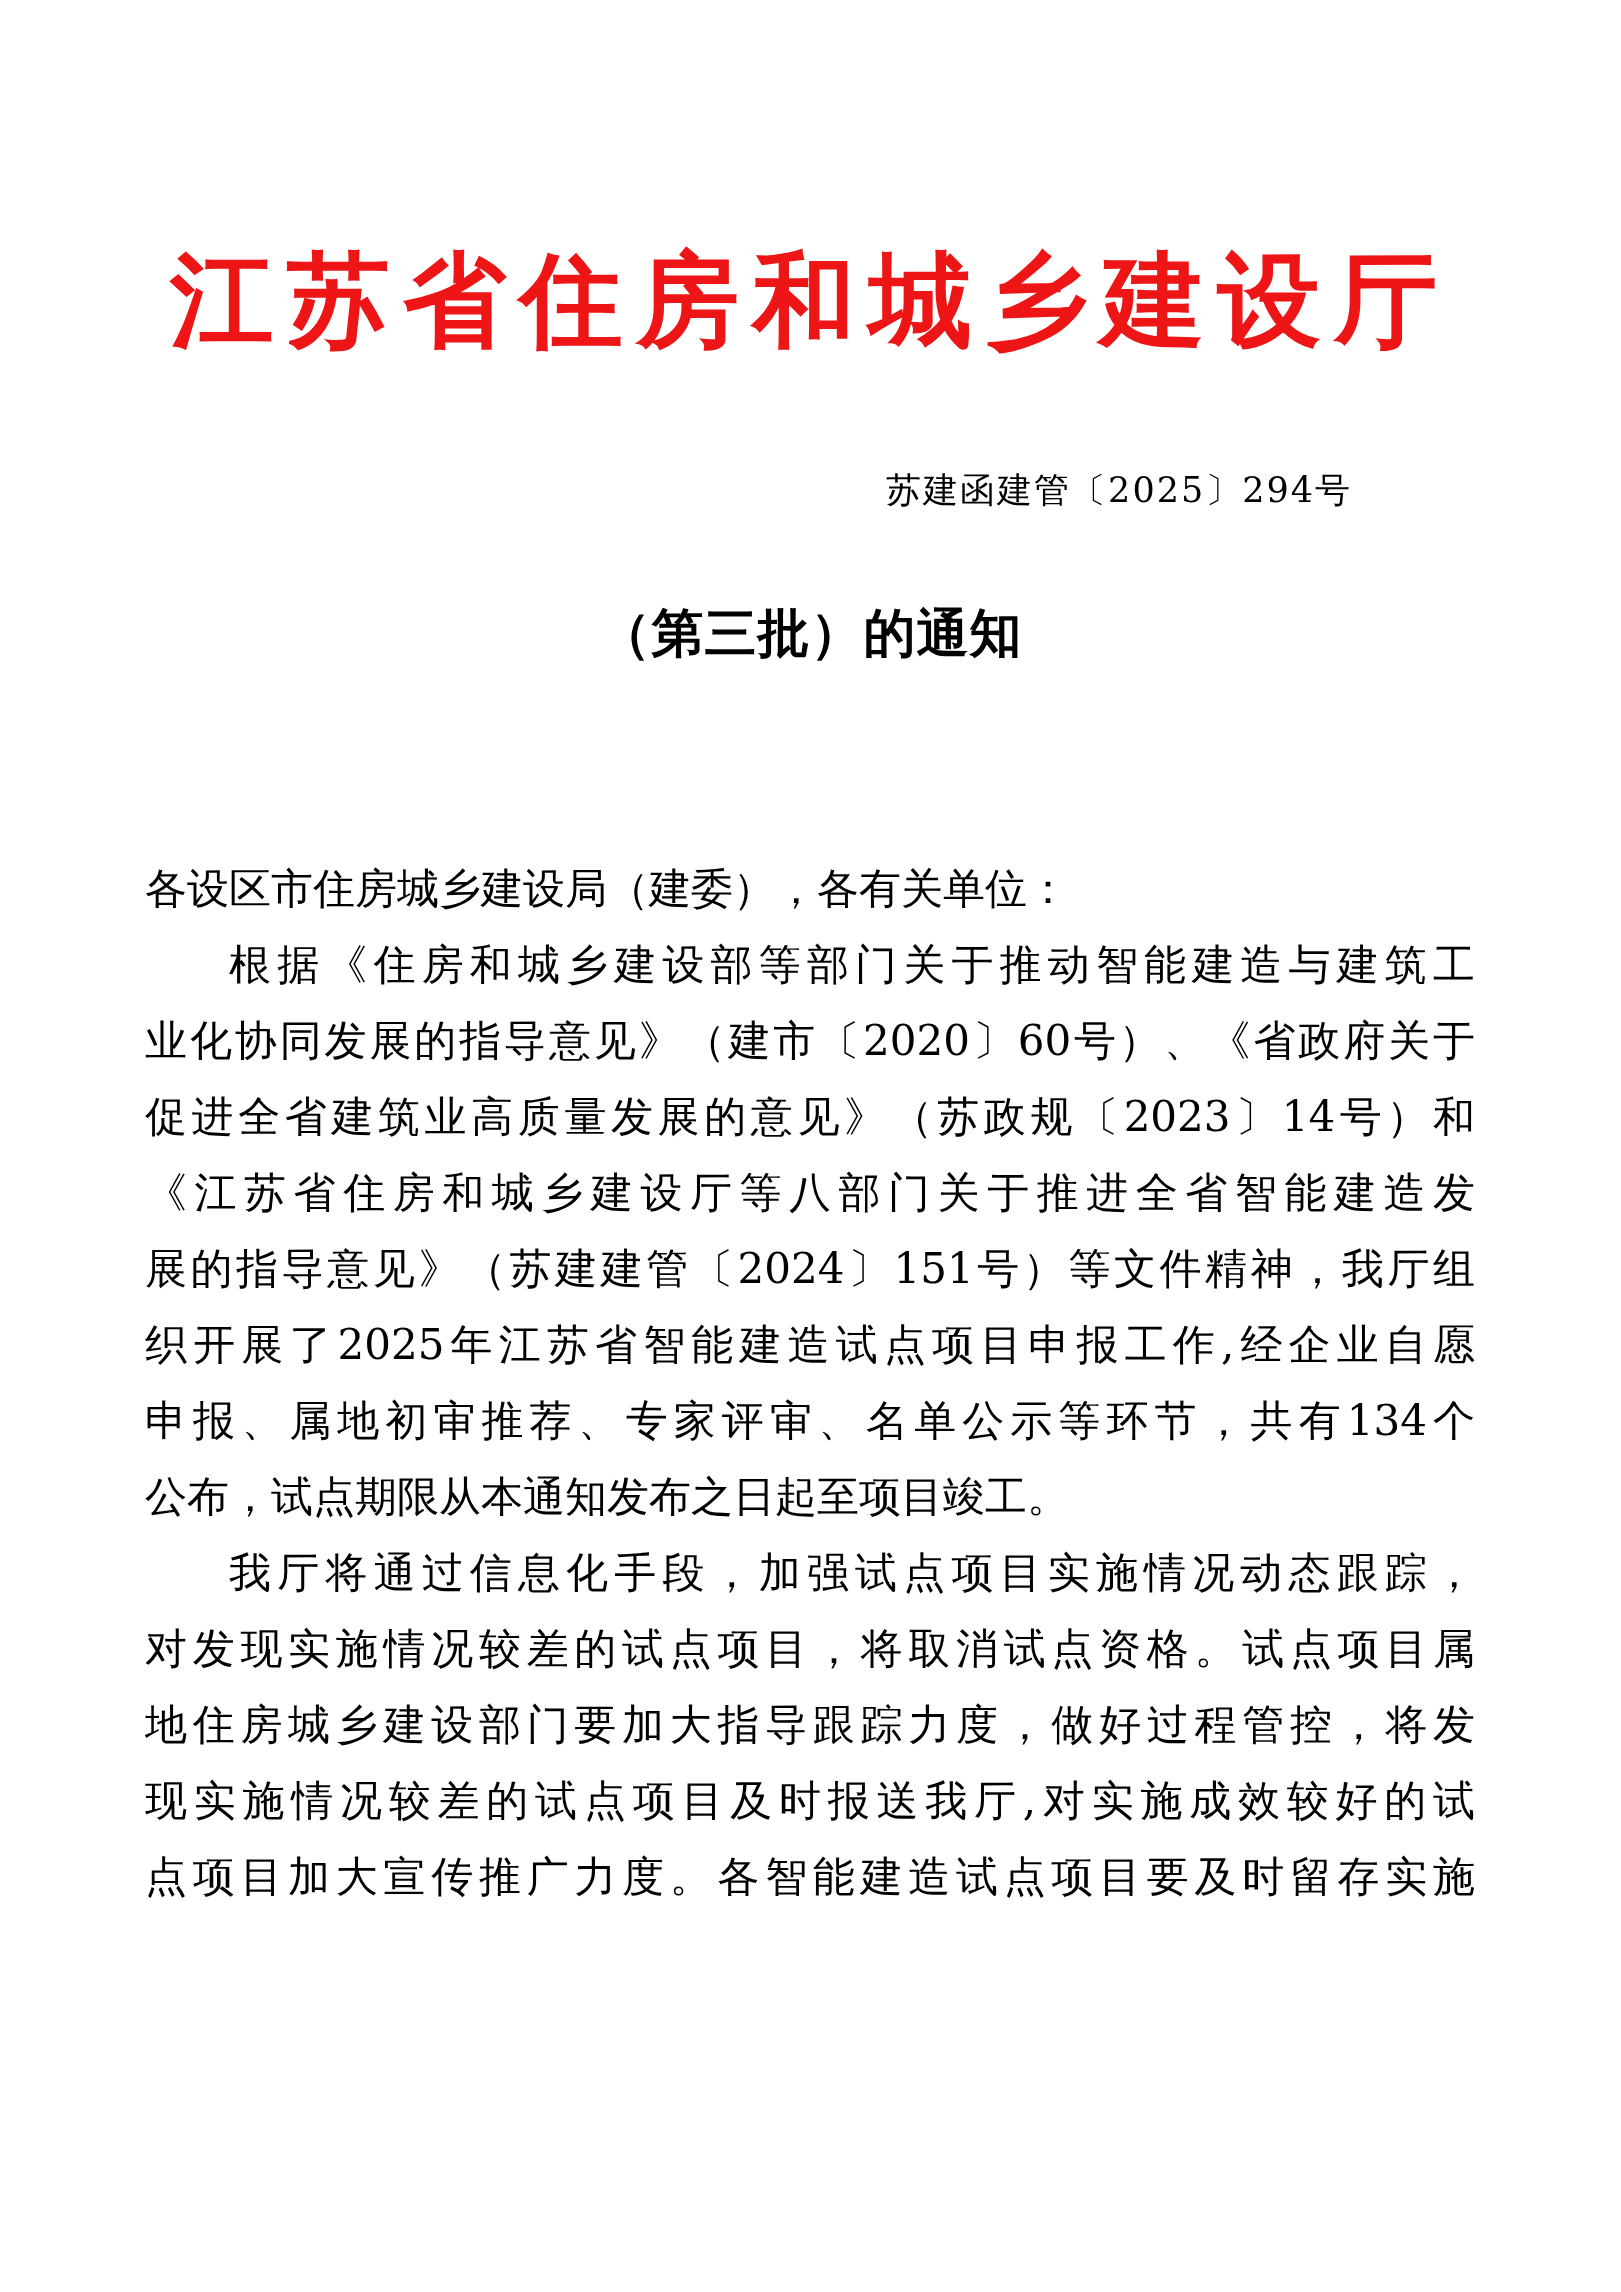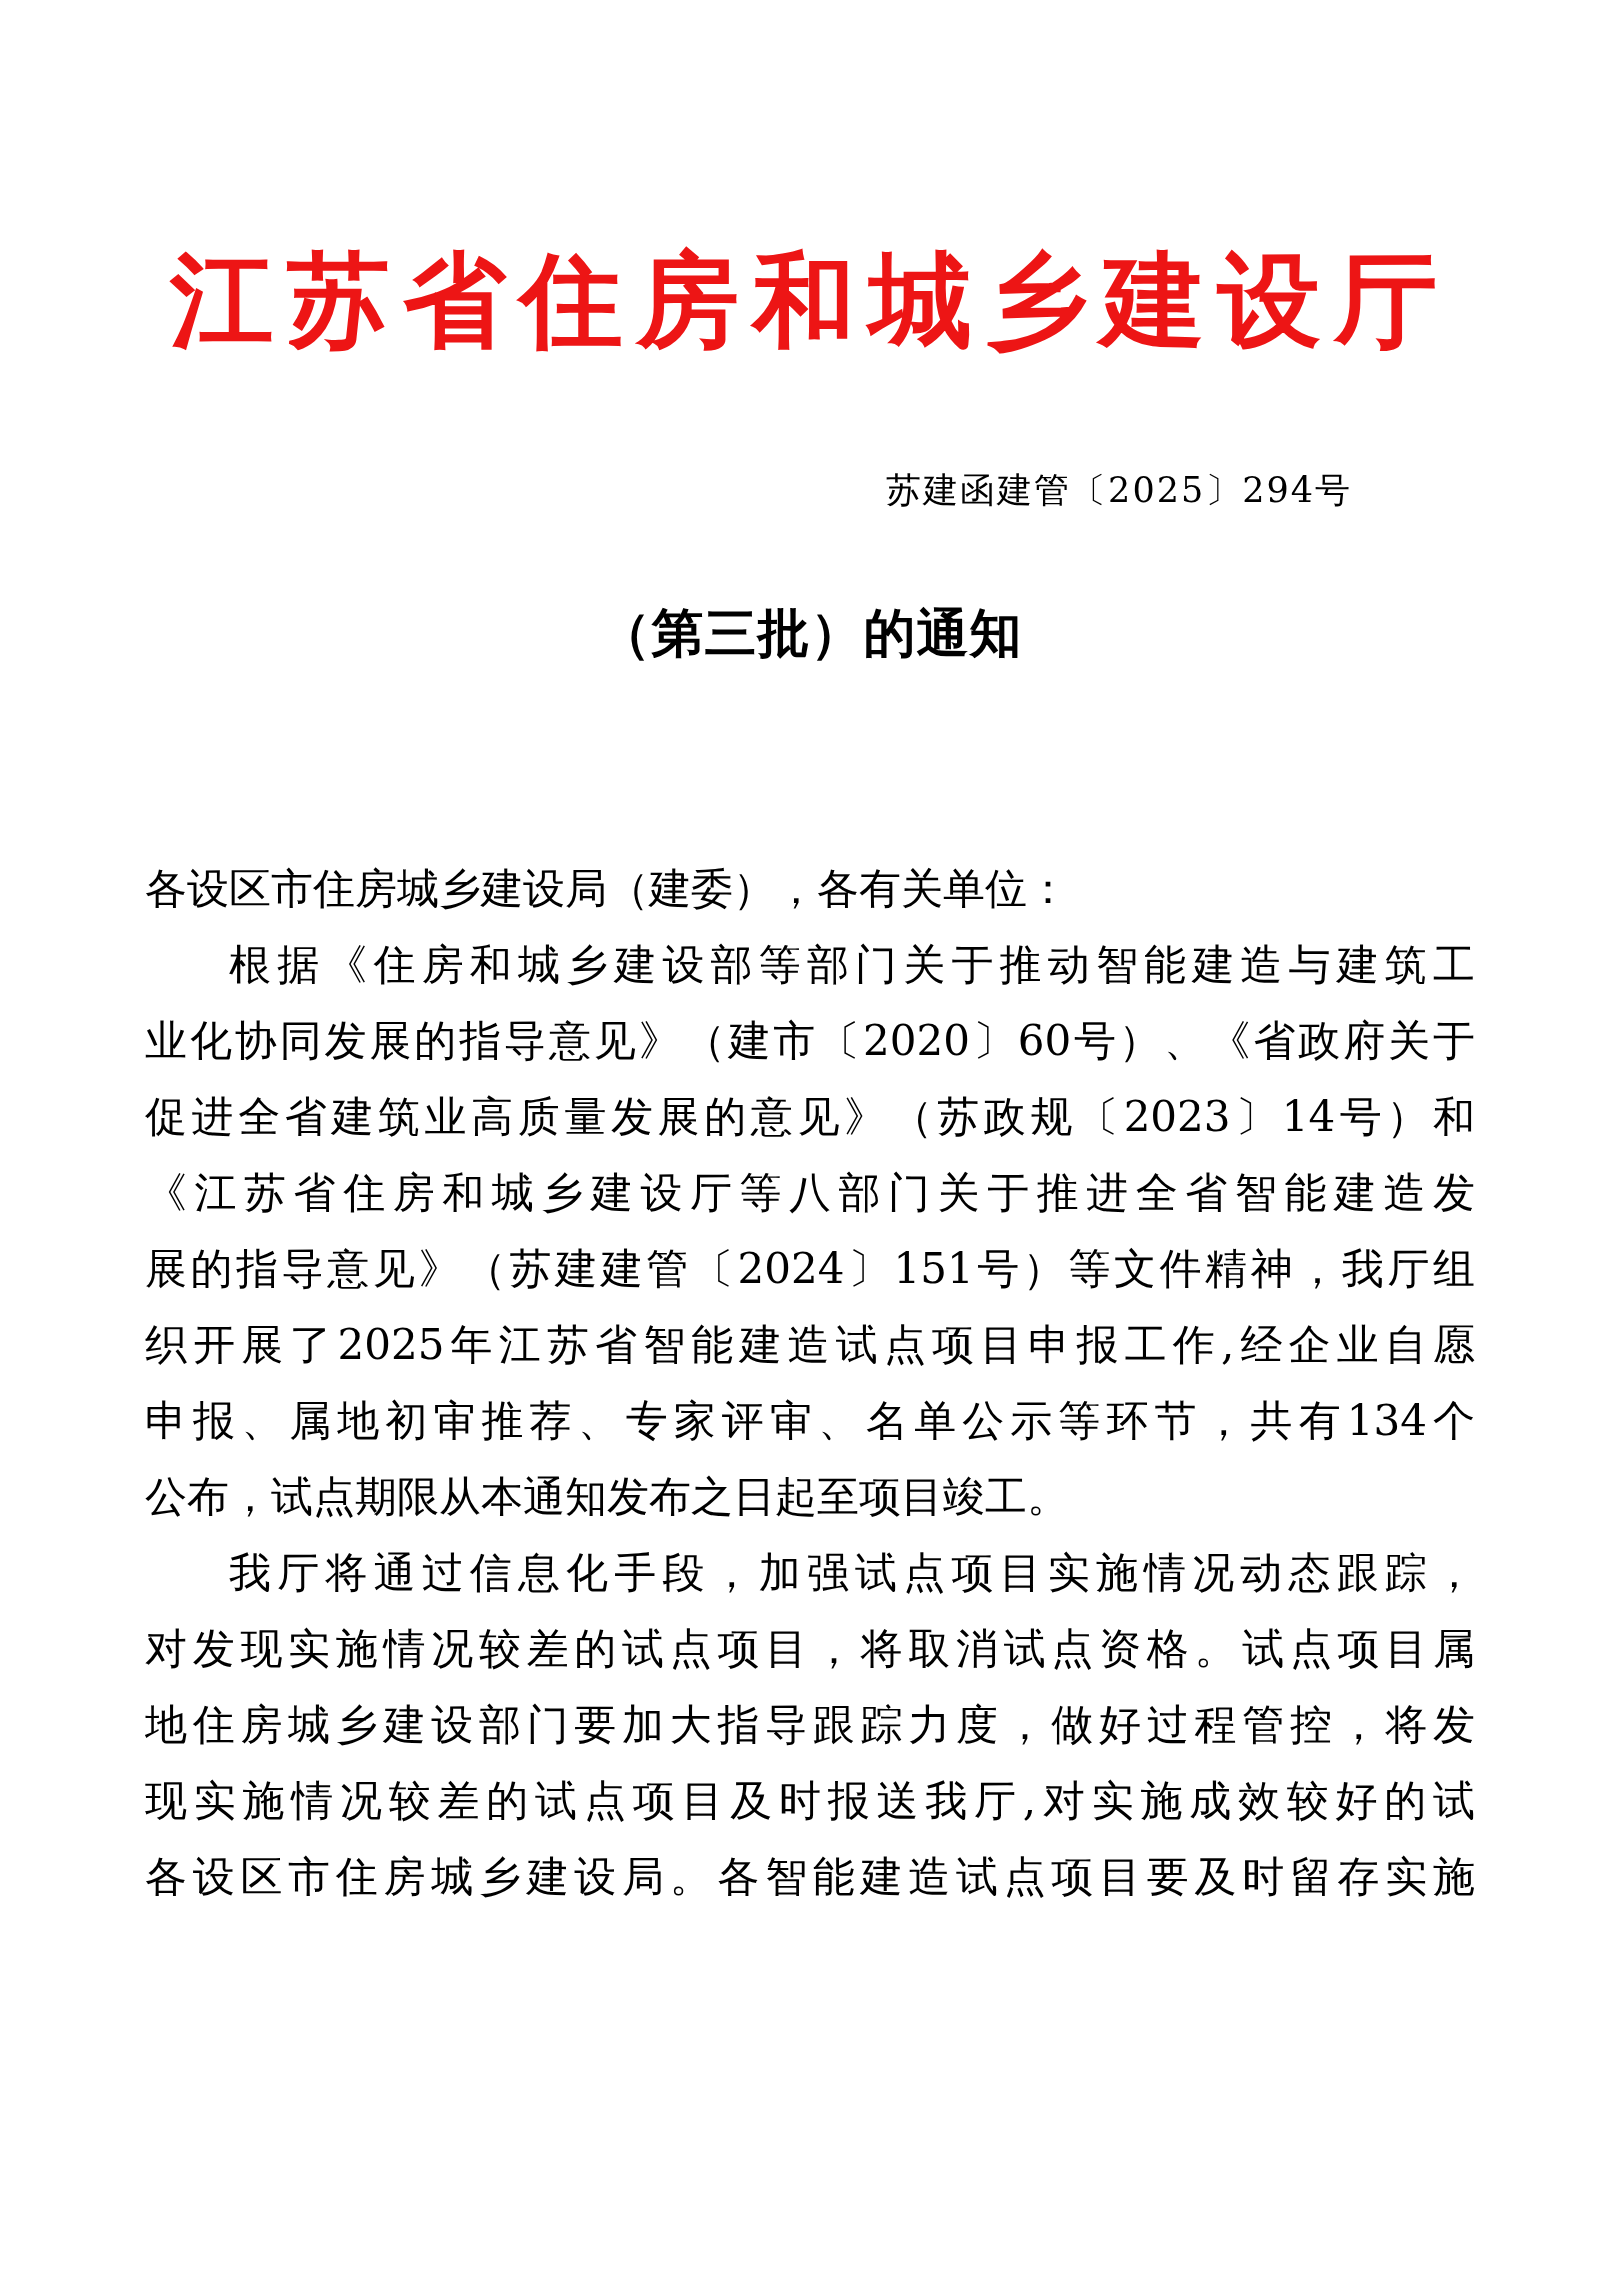--- a/index.html
+++ b/index.html
@@ -103,20 +103,20 @@
     <div class="line">促进全省建筑业高质量发展的意见》（苏政规〔2023〕14号）和</div>
     <div class="line">《江苏省住房和城乡建设厅等八部门关于推进全省智能建造发</div>
     <div class="line">展的指导意见》（苏建建管〔2024〕151号）等文件精神，我厅组</div>
     <div class="line">织开展了2025年江苏省智能建造试点项目申报工作,经企业自愿</div>
     <div class="line">申报、属地初审推荐、专家评审、名单公示等环节，共有134个</div>
     <div class="line noj">公布，试点期限从本通知发布之日起至项目竣工。</div>
     <div class="line indent">我厅将通过信息化手段，加强试点项目实施情况动态跟踪，</div>
     <div class="line">对发现实施情况较差的试点项目，将取消试点资格。试点项目属</div>
     <div class="line">地住房城乡建设部门要加大指导跟踪力度，做好过程管控，将发</div>
     <div class="line">现实施情况较差的试点项目及时报送我厅,对实施成效较好的试</div>
-    <div class="line">各设区市住房城乡建设局。各智能建造试点项目要及时留存实施</div>
+    <div class="line">点项目加大宣传推广力度。各智能建造试点项目要及时留存实施</div>
   </div>
 
   <div class="red-rule-thin"></div>
   <div class="red-rule-thick"></div>
 
 </div>
 
 
 </body></html>

